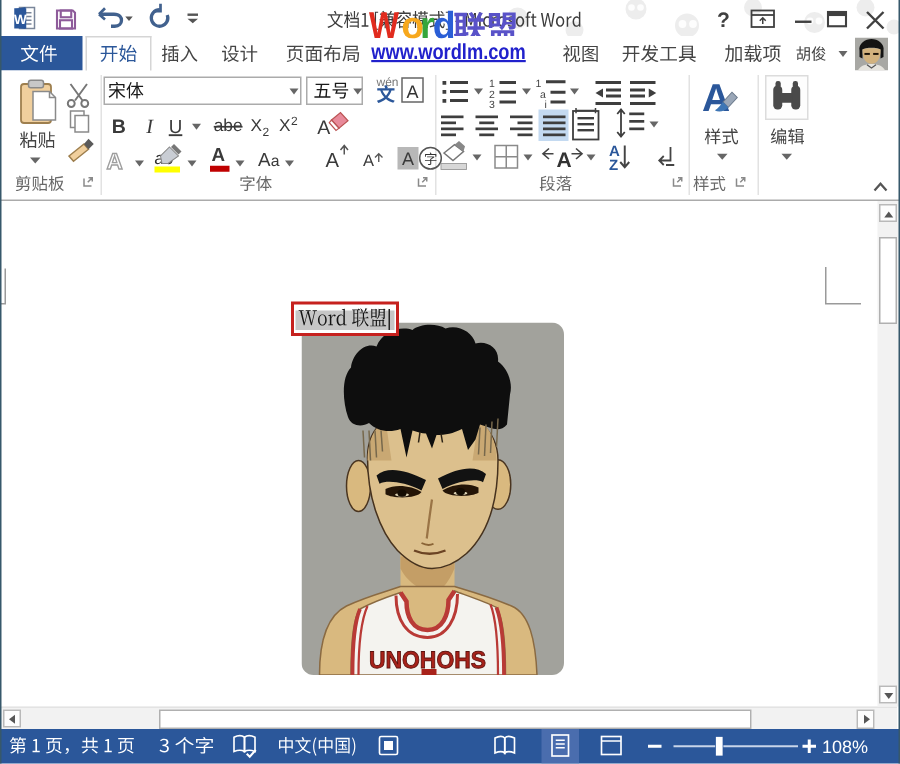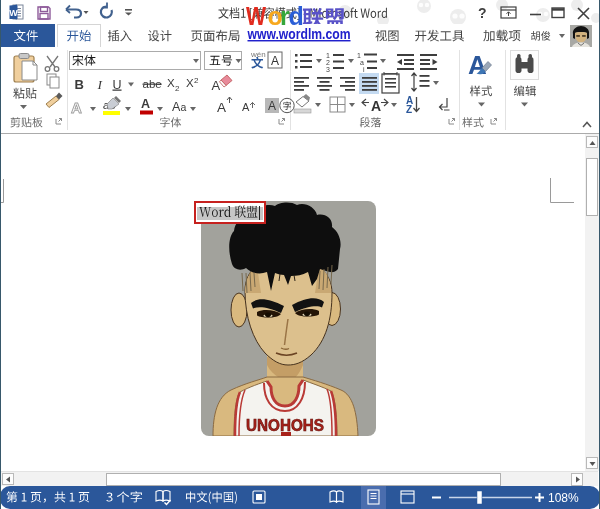--- a/index.html
+++ b/index.html
@@ -18,30 +18,30 @@
 
 
 #ribbon { position:absolute; top:47px; left:0; width:545px; height:86px; background:#fff; }
 #ribbonline { position:absolute; top:133px; left:0; width:600px; height:1px; background:#ababab; }
 .combo { position:absolute; border:1px solid #ababab; background:#fff; font-size:12.5px; color:#1a1a1a; }
 
 
 #doc { position:absolute; top:134px; left:0; width:600px; height:338px; background:#fff; }
 #redbox { position:absolute; left:194px; top:201px; width:72px; height:23px; border:2px solid #c6211e; background:#fff; z-index:5; }
 #redband { position:absolute; left:197px; top:207px; width:66px; height:13px; background:#c6c6c6; z-index:6; }
-#cartoon { position:absolute; left:201px; top:201px; z-index:1;text-align:center; }
+#cartoon { position:absolute; left:201px; top:215px; z-index:1;text-align:center; }
 
 
 #hscroll { position:absolute; top:471px; left:0px; width:598px; height:15px; background:#f2f2f2; border-top:1px solid #e3e3e3; }
 #vscroll { position:absolute; top:134px; left:585px; width:15px; height:337px; background:#f2f2f2; }
 .sbtn { position:absolute; background:#fdfdfd; border:1px solid #b9b9b9; }
 .sthumb { position:absolute; background:#fff; border:1px solid #b0b0b0; }
 
 
-#status { position:absolute; top:486px; left:0; width:600px; height:23px; background:#2b579a; color:#fff; font-size:12px;border-radius:10px; }
+#status { position:absolute; top:486px; left:0; width:600px; height:23px; background:#2b579a; color:#fff; font-size:12px; }
 .st { position:absolute; top:5px; white-space:nowrap; }
 
 
 #bleft { position:absolute; top:0; left:0; width:1px; height:509px; background:#37586b; z-index:50; }
 #bright { position:absolute; top:0; left:599px; width:1px; height:509px; background:#37586b; z-index:50; }
 #wmcover { position:absolute; top:24px; left:246px; width:107px; height:22px; background:#fff; z-index:59; }
 </style>
 </head>
 <body>
 

